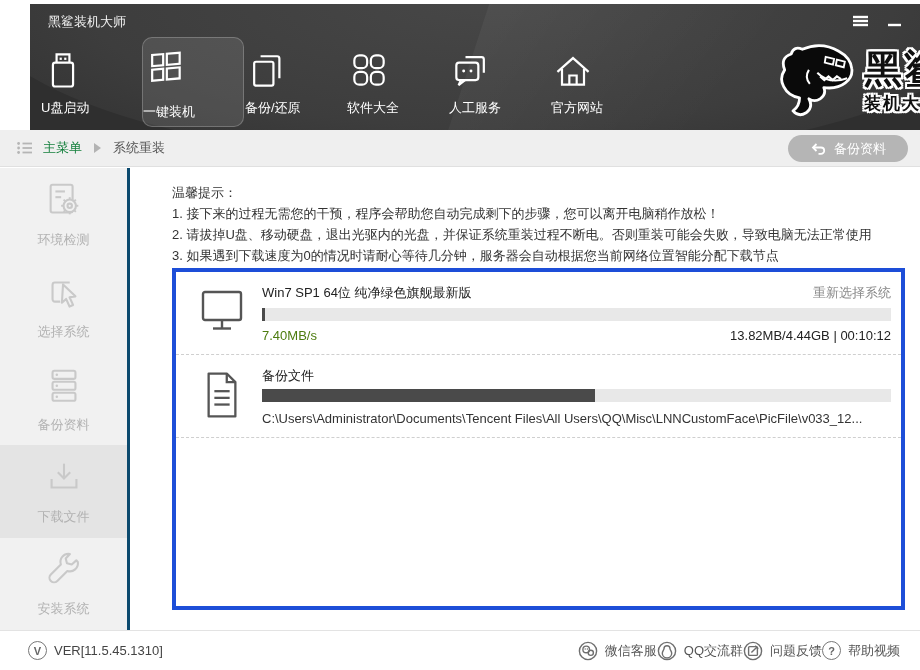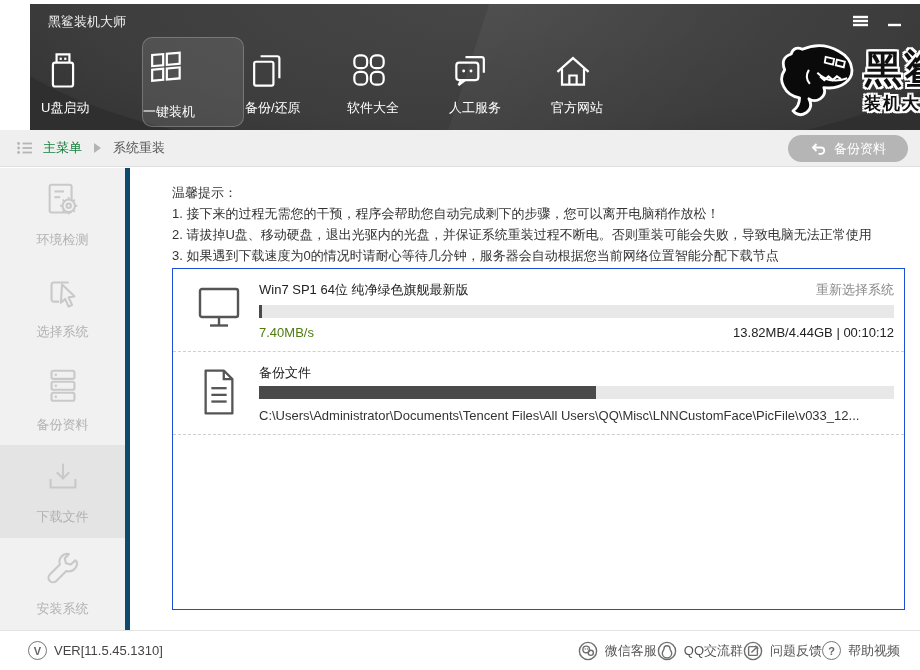--- a/index.html
+++ b/index.html
@@ -52,31 +52,31 @@
   .crumb-root{font-size:13px;color:#15803d;margin-left:9px;cursor:pointer;}
   .crumb-sep{width:0;height:0;border-left:7px solid #b3b3b3;border-top:5px solid transparent;border-bottom:5px solid transparent;margin:0 12px;}
   .crumb-current{font-size:13px;color:#555;}
   .back-btn{
     position:absolute;right:12px;top:5px;width:120px;height:27px;border-radius:14px;background:#b5b5b5;
     color:#fff;font-size:13px;display:flex;align-items:center;justify-content:center;gap:8px;cursor:pointer;
   }
   
   .sidebar{
     position:absolute;top:168px;left:0;width:130px;height:462px;background:#f1f1f1;
-    display:flex;flex-direction:column;border-right:5px solid #0c4a6e;box-sizing:border-box;
+    display:flex;flex-direction:column;border-right:3px solid #0c4a6e;box-sizing:border-box;
   }
   .side-item{flex:1;display:flex;flex-direction:column;align-items:center;justify-content:center;gap:9px;}
   .side-item.active{background:#e4e4e4;}
   .side-icon{color:#c9c9c9;}
   .side-label{font-size:13px;color:#b2b2b2;}
   
   .main{position:absolute;left:130px;top:168px;width:790px;height:462px;background:#fff;padding-left:37px;}
   .tips{position:absolute;left:42px;top:14px;font-size:13px;color:#333;line-height:21px;}
   .tips div{white-space:nowrap;}
-  .panel{position:absolute;left:42px;right:52px;top:100px;bottom:20px;border:1px solid #1d4ed8;}
+  .panel{position:absolute;left:42px;right:52px;top:100px;bottom:20px;border:4px solid #1d4ed8;}
   .sec{position:relative;height:82px;}
   .sec + .sec{border-top:1px dashed #cfcfcf;}
   .sec-icon{position:absolute;color:#555;}
   .sec1 .sec-icon{left:22px;top:15px;}
   .sec2 .sec-icon{left:25px;top:12px;}
   .sec-title{position:absolute;left:86px;top:12px;font-size:13px;color:#222;}
   .reselect{position:absolute;right:10px;top:12px;font-size:13px;color:#888;cursor:pointer;}
   .bar{position:absolute;left:86px;right:10px;top:36px;height:13px;background:#e8e8e8;}
   .sec2 .bar{top:34px;}
   .bar-fill{height:100%;background:#4a4a4a;}

